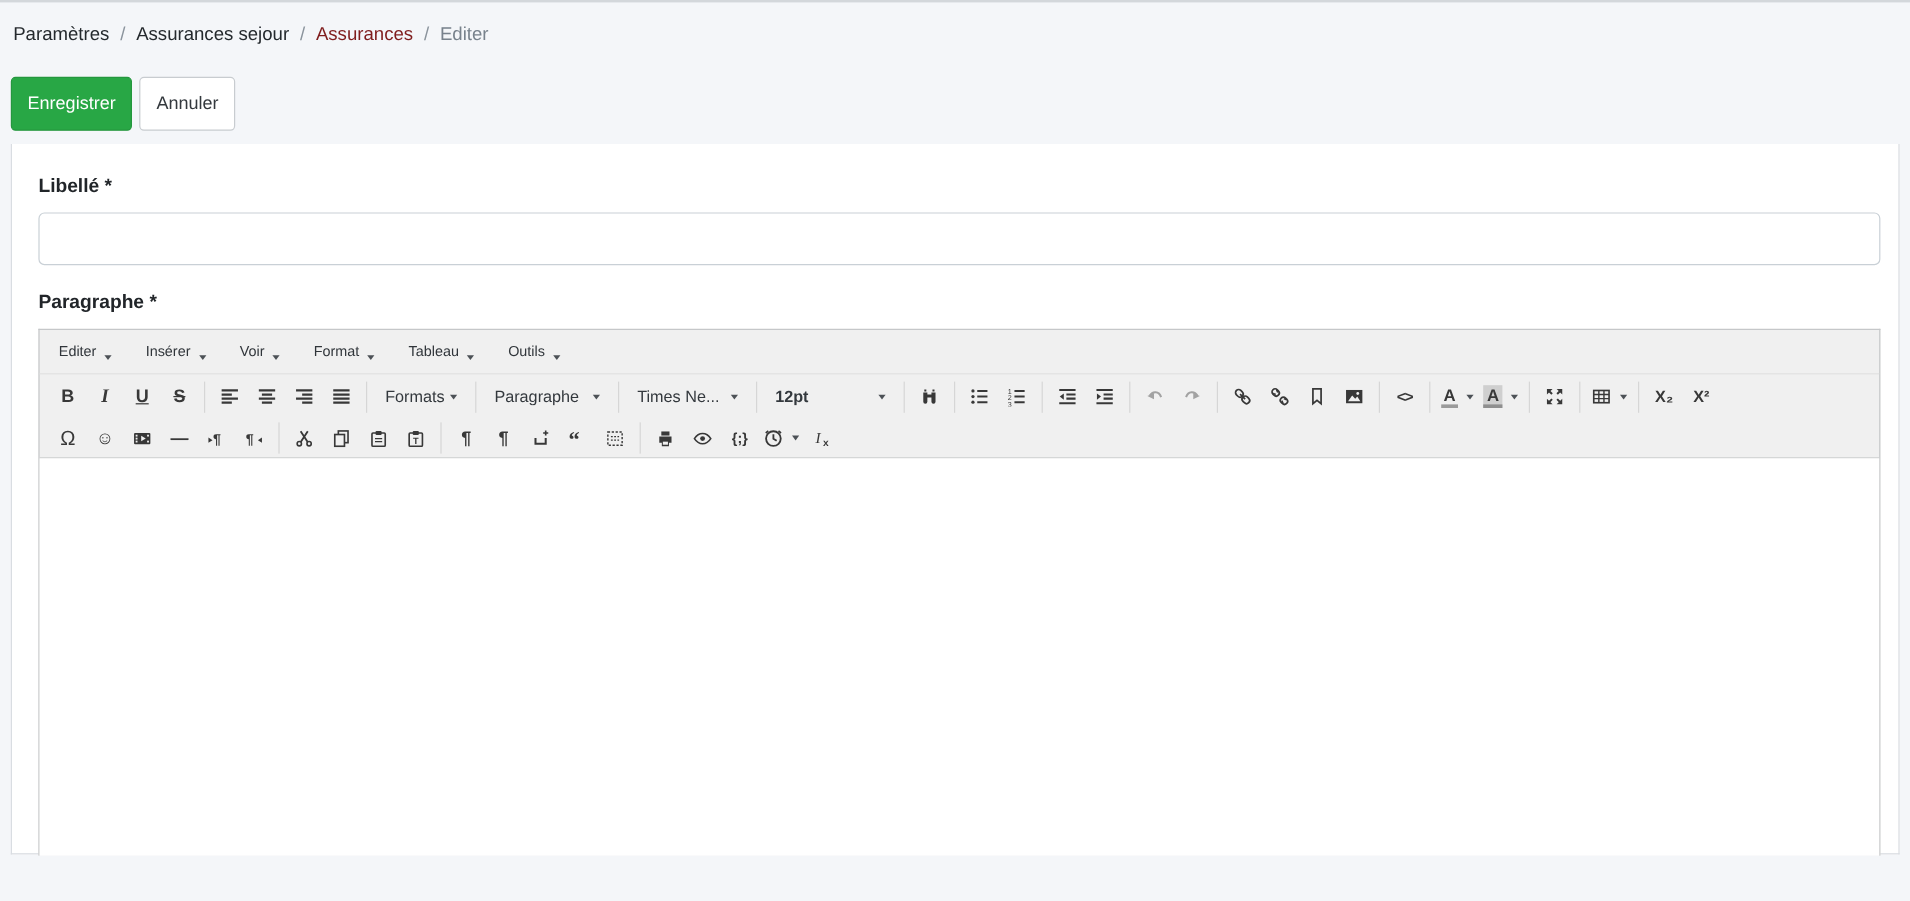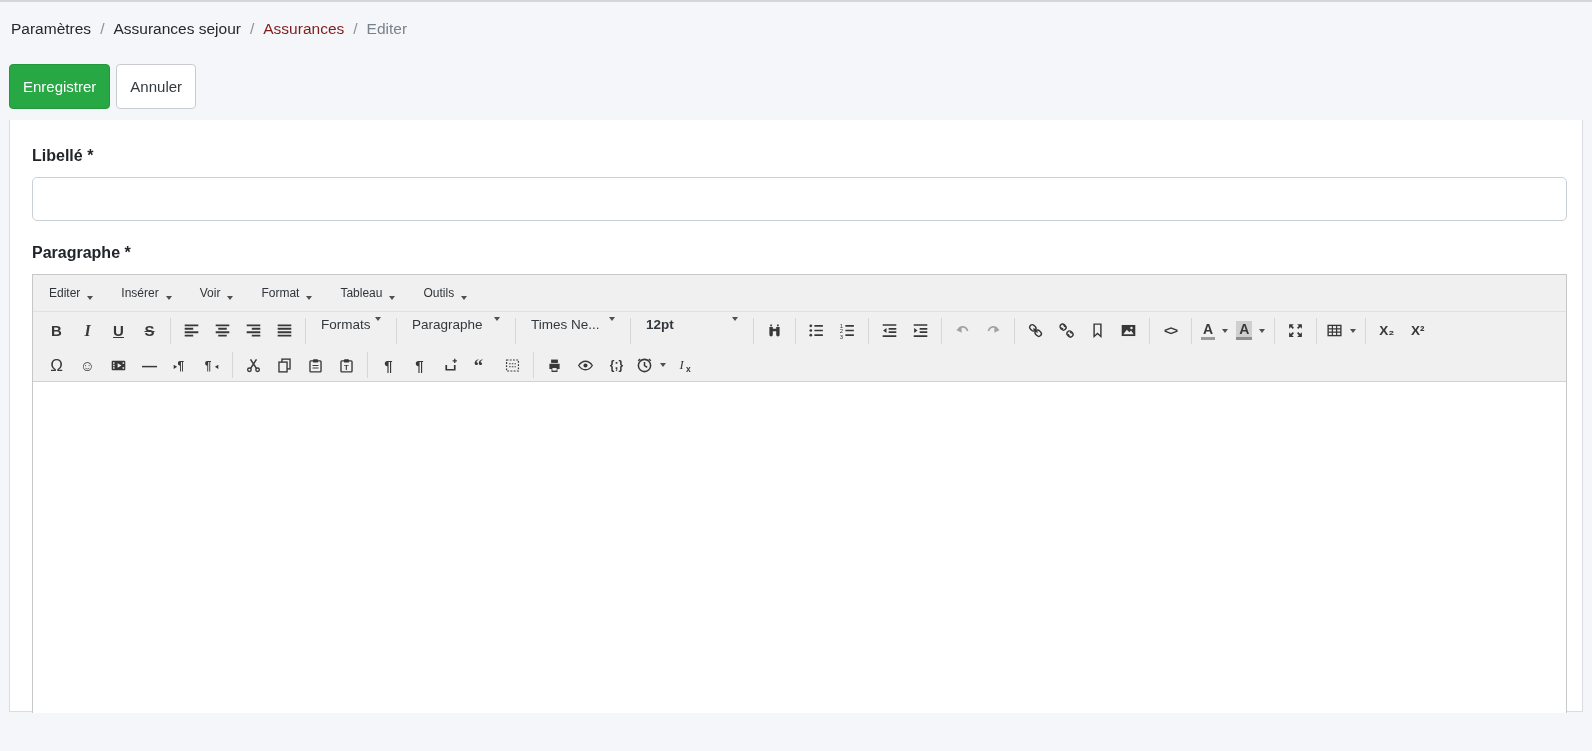--- a/index.html
+++ b/index.html
@@ -71,21 +71,21 @@
   .ic-source-code { font-size:13px; font-weight:700; letter-spacing:-1px; }
   .ic-forecolor { font-weight:700; font-size:14px; border-bottom:3px solid #9b9b9b; padding:0 2px 1px; }
   .ic-backcolor { font-weight:700; font-size:14px; background:#cfcfcf; border-bottom:3px solid #8f8f8f; padding:1px 3px 1px; }
   .ic-subscript,.ic-superscript { font-size:13.5px; font-weight:600; }
   .ic-omega { font-size:17px; }
   .ic-smiley { font-size:15px; font-weight:400; }
   .ic-hr { font-weight:700; }
   .ic-pilcrow { font-size:15px; font-weight:700; }
   .ic-code-sample { font-size:12px; font-weight:700; }
 
-  .tb-select { display:flex; align-items:flex-start; justify-content:space-between; height:27px;
+  .tb-select { display:flex; align-items:center; justify-content:space-between; height:27px;
                padding:0 8px; margin:0 2px; font-size:13.5px; color:#33383d; cursor:pointer; }
   .sel-label { white-space:nowrap; overflow:hidden; }
   [data-name="formats-select"] { width:76px; }
   [data-name="paragraph-select"] { width:104px; }
   [data-name="font-select"] { width:100px; }
   [data-name="fontsize-select"] { width:108px;font-weight:bold; }
 
   .editor-content { flex:1; background:#fff; outline:none; padding:12px; font-size:15px; }
   .svg-defs { position:absolute; width:0; height:0; overflow:hidden; }
 </style>

